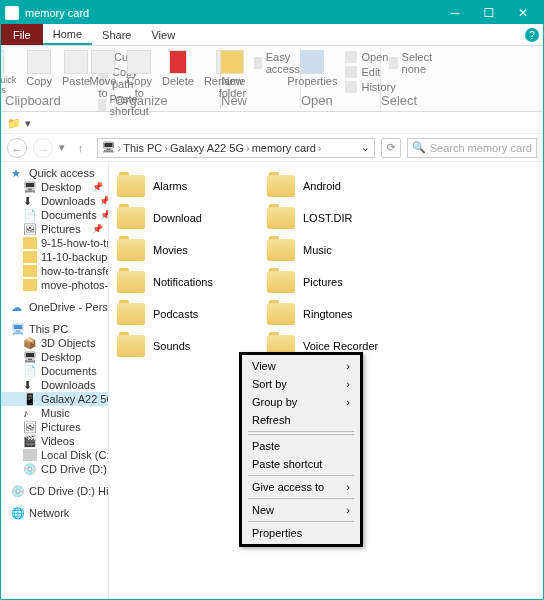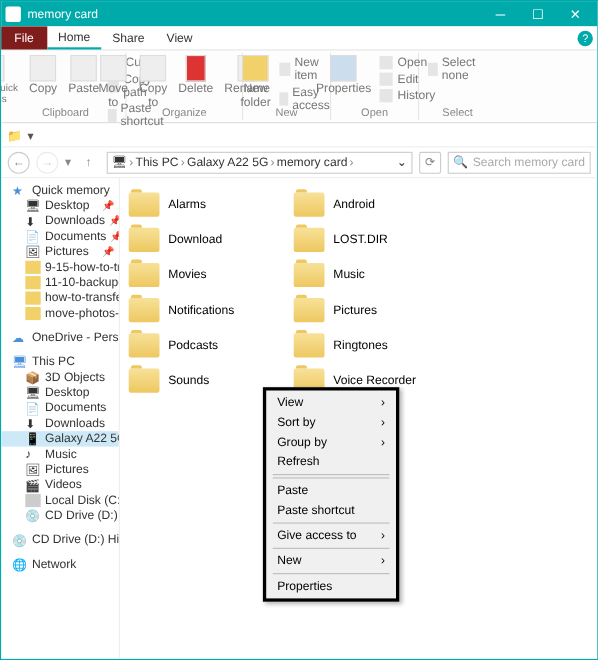--- a/index.html
+++ b/index.html
@@ -8,21 +8,21 @@
 .titlebar .icon{width:14px;height:14px;background:#fff;margin-right:6px;border-radius:2px}
 .title-controls{margin-left:auto;display:flex;gap:2px}
 .title-controls span{width:32px;height:22px;display:flex;align-items:center;justify-content:center;color:#fff;font-size:12px}
 .menubar{height:22px;background:#fff;border-bottom:1px solid #ddd;display:flex;align-items:stretch}
 .file-tab{background:#7f1d1d;color:#fff;padding:0 12px;display:flex;align-items:center}
 .tab{padding:0 10px;display:flex;align-items:center;color:#333}
 .tab.active{border-bottom:2px solid #0aa}
 .help-btn{margin-left:auto;width:20px;display:flex;align-items:center;justify-content:center;background:#0aa;color:#fff;border-radius:50%;height:14px;width:14px;margin-right:4px;margin-top:4px;font-size:10px}
 .ribbon{height:66px;background:#fdfdfd;border-bottom:1px solid #ddd;display:flex;padding:2px 4px}
 .rgroup{border-right:1px solid #e5e5e5;padding:0 6px;display:flex;flex-direction:column;align-items:center;position:relative}
-.rgroup .label{position:absolute;bottom:1px;font-size:10px;color:#888;width:100%;text-align:center}
+.rgroup .label{position:absolute;bottom:1px;font-size:13px;color:#888;width:100%;}
 .rv{display:flex;flex-direction:column;align-items:center;gap:1px;padding:2px 4px;color:#777}
 .rv .ic{width:24px;height:24px;background:#eee;border:1px solid #ddd}
 .rh{display:flex;align-items:center;gap:4px;color:#777;padding:1px 2px;font-size:10px}
 .rh .ic{width:12px;height:12px;background:#e5e5e5}
 .rstack{display:flex;flex-direction:column;gap:1px;padding-top:2px}
 .rrow{display:flex;align-items:flex-start;gap:2px}
 .qat{height:22px;display:flex;align-items:center;padding:0 6px;gap:6px;border-bottom:1px solid #eee}
 .qat .ic{width:12px;height:12px;color:#555}
 .addrbar{height:28px;display:flex;align-items:center;gap:6px;padding:0 6px;border-bottom:1px solid #eee}
 .navbtn{width:20px;height:20px;border:1px solid #ccc;border-radius:50%;display:flex;align-items:center;justify-content:center;color:#888}
@@ -130,24 +130,20 @@
   <div class="rgroup" style="width:80px">
     <div class="rrow">
       <div class="rv">
           <div class="ic" style="background:#f3d16a"></div>
           <span style="white-space:pre;text-align:center">New
 folder</span>
         </div>
       <div class="rstack">
         <div class="rh">
             <div class="ic"></div>
-            <span>New item</span>
-          </div>
-        <div class="rh">
-            <div class="ic"></div>
             <span>Easy access</span>
           </div>
       </div>
     </div>
     <div class="label">New</div>
   </div>
   <div class="rgroup" style="width:80px">
     <div class="rrow">
       <div class="rv">
           <div class="ic" style="background:#cde"></div>
@@ -206,21 +202,21 @@
   <div class="searchbox">
     <span>🔍</span>
     <span>Search memory card</span>
   </div>
 </div>
 
 <div class="main">
   <div class="sidebar">
     <div class="tn l1">
         <span class="ic ic-star">★</span>
-        <span>Quick memory</span>
+        <span>Quick access</span>
       </div>
     <div class="tn l2">
         <span class="ic">🖥</span>
         <span>Desktop</span>
         <span class="pin">📌</span>
       </div>
     <div class="tn l2">
         <span class="ic">⬇</span>
         <span>Downloads</span>
         <span class="pin">📌</span>

